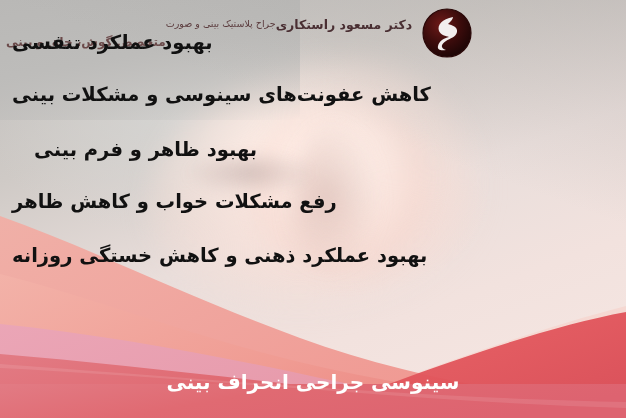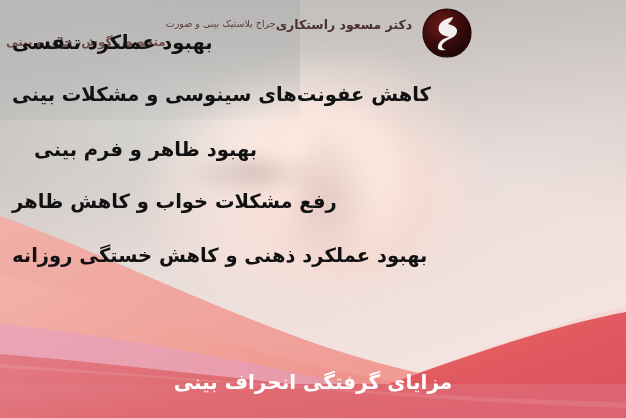--- a/index.html
+++ b/index.html
@@ -245,15 +245,15 @@
   </div>
 
   <div class="benefits">
     <div class="benefit b0">بهبود عملکرد تنفسی</div>
     <div class="benefit b1">کاهش عفونت‌های سینوسی و مشکلات بینی</div>
     <div class="benefit b2">بهبود ظاهر و فرم بینی</div>
     <div class="benefit b3">رفع مشکلات خواب و کاهش ظاهر</div>
     <div class="benefit b4">بهبود عملکرد ذهنی و کاهش خستگی روزانه</div>
   </div>
 
-  <div class="banner-title">مزایای گرفتگی انحراف بینی</div>
+  <div class="banner-title">سینوسی جراحی انحراف بینی</div>
 
 </div>
 
 </body></html>

